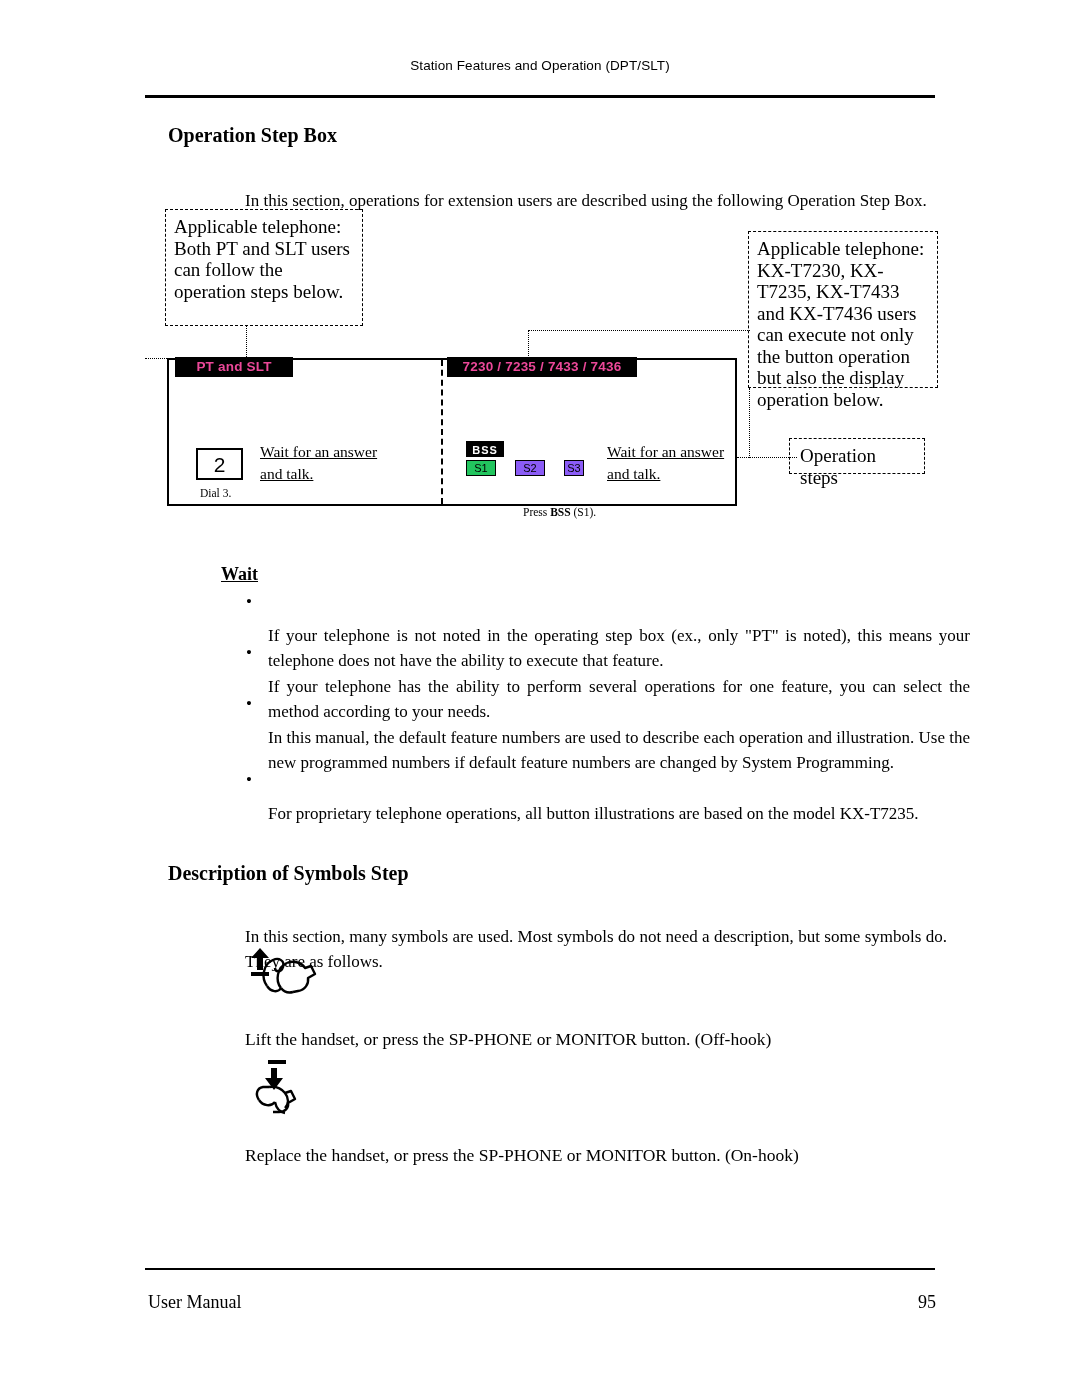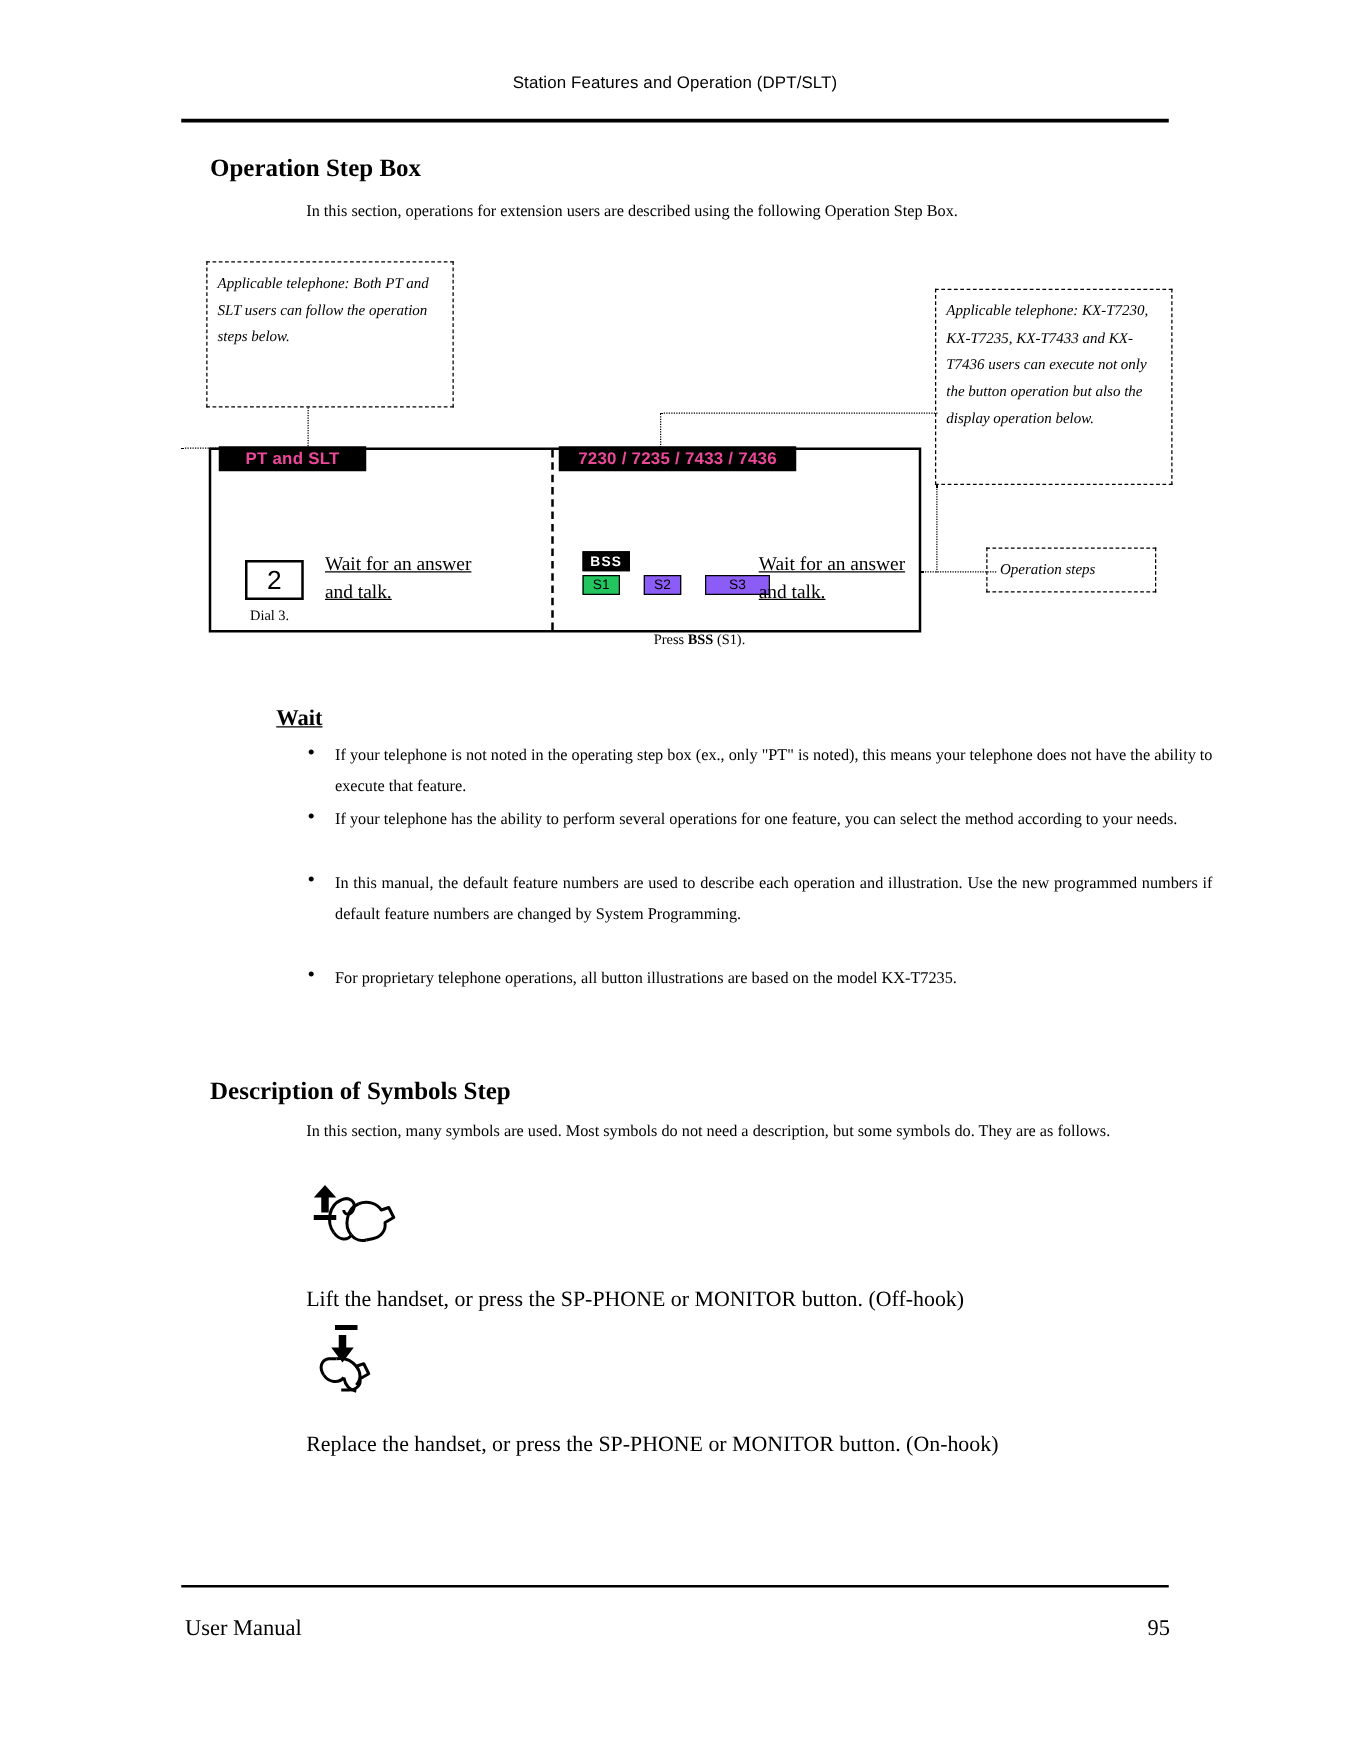--- a/index.html
+++ b/index.html
@@ -40,32 +40,32 @@
     background: #000;
   }
   .h1 {
     position: absolute;
     font-family: "Liberation Serif", serif;
     font-weight: bold;
     font-size: 20px;
   }
   .body-text {
     position: absolute;
-    font-size: 13px;
+    font-size: 17px;
     line-height: 25px;
     text-align: justify;
+    margin-top: 32px;
   }
   .dashed-box {
     position: absolute;
     border: 1.5px dashed #000;
     box-sizing: border-box;
-    font-size: 12px;
+    font-size: 19px;
     line-height: 21.5px;
     padding: 6px 8px 4px 8px;
-    font-style: italic;
   }
   .solid-box {
     position: absolute;
     border: 2px solid #000;
     box-sizing: border-box;
   }
   .tag-black {
     position: absolute;
     background: #000;
     color: #ec4899;
@@ -213,21 +213,21 @@
   <div class="tag-black" style="left:447px; top:357px; width:190px;">7230 / 7235 / 7433 / 7436</div>
 
   <div class="step-num" style="left:196px; top:448px; width:47px; height:32px;">2</div>
   <div class="underlined" style="left:260px; top:441px; width:130px;">Wait for an answer</div>
   <div class="underlined" style="left:260px; top:463px; width:130px;">and talk.</div>
   <div class="caption-small" style="left:200px; top:487px;">Dial 3.</div>
 
   <div class="bss-btn" style="left:466px; top:441px; width:38px; height:16px;">BSS</div>
   <div class="s-btn filled" style="left:466px; top:460px; width:30px; height:16px;">S1</div>
   <div class="s-btn" style="left:515px; top:460px; width:30px; height:16px;">S2</div>
-  <div class="s-btn" style="left:564px; top:460px; width:52px; height:16px;">S3</div>
+  <div class="s-btn" style="left:564px; top:460px; width:20px; height:16px;">S3</div>
 
   <div class="underlined" style="left:607px; top:441px; width:132px;">Wait for an answer</div>
   <div class="underlined" style="left:607px; top:463px; width:132px;">and talk.</div>
 
   <div class="caption-small" style="left:523px; top:487px;margin-top:19px;">
     <span>Press </span><b>BSS</b><span> (S1).</span>
   </div>
 
   <div class="note-title" style="left:221px; top:564px;">Wait</div>
 

